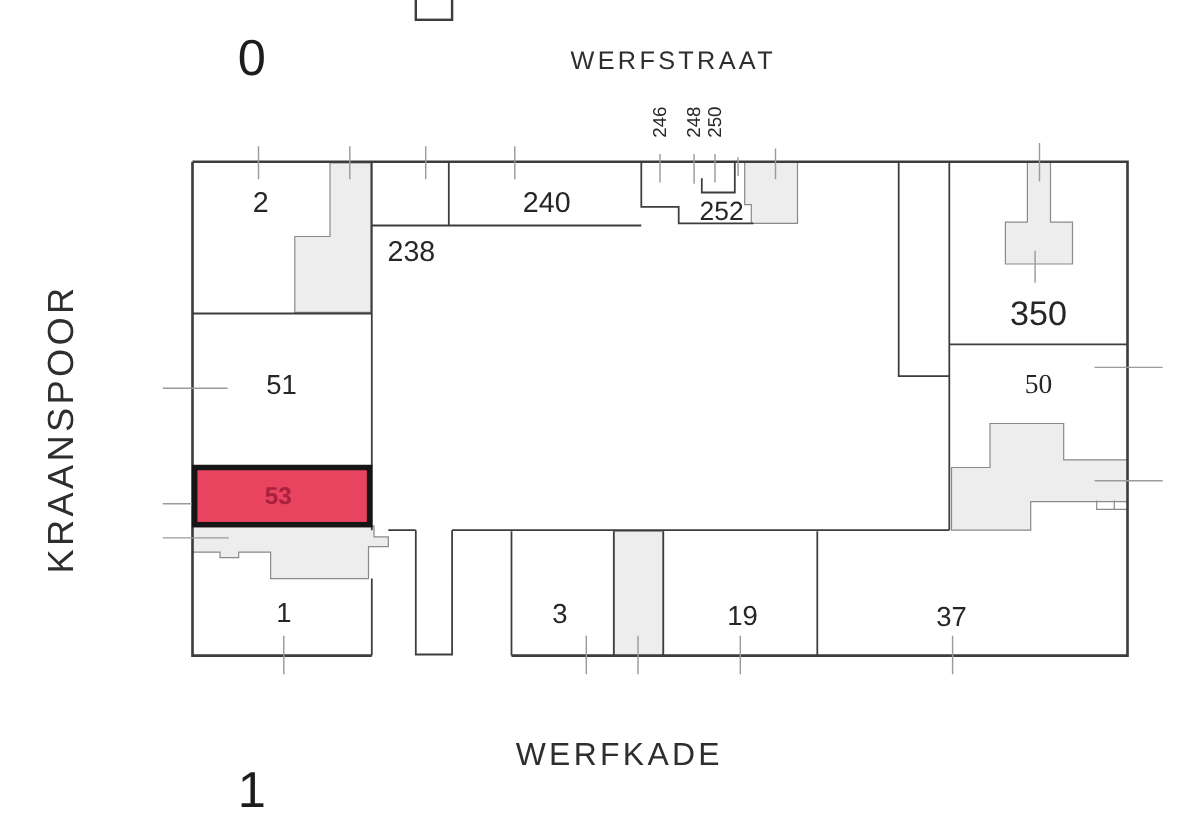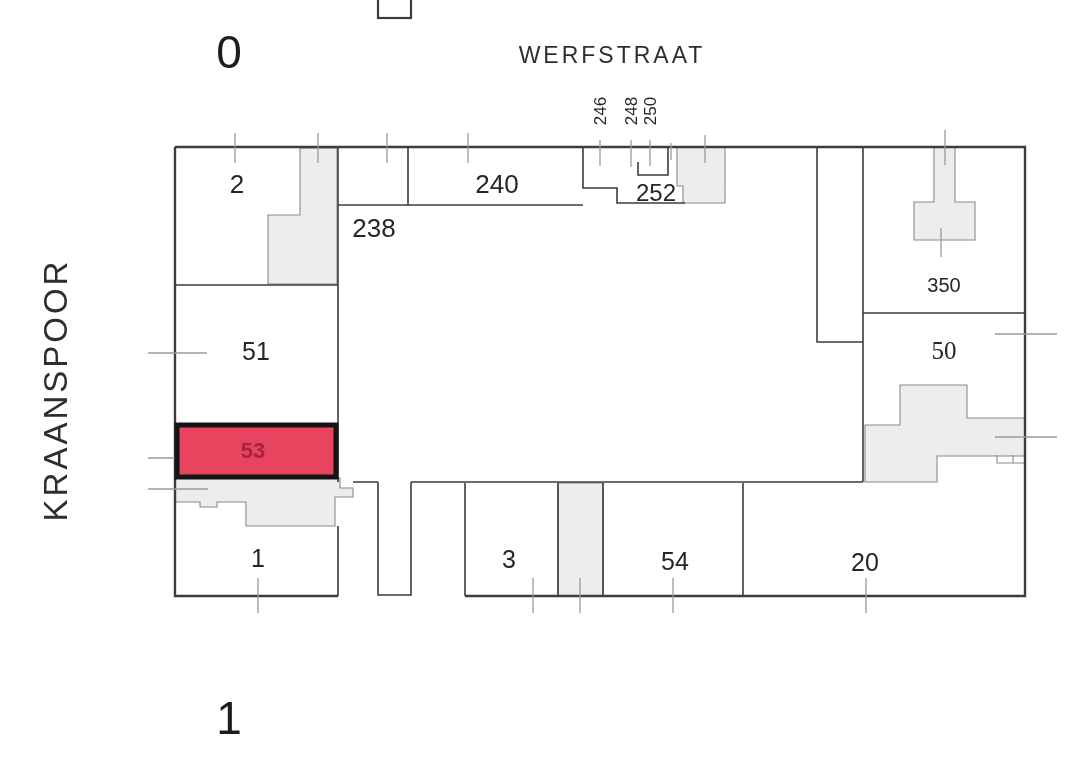--- a/index.html
+++ b/index.html
@@ -105,34 +105,35 @@
       M673,578 L673,613
       M866,578 L866,613
       M995,334 L1057,334
       M995,437 L1057,437
     "></path>
 
     <rect class="highlight-rect" x="177" y="425" width="159" height="52"></rect>
   </svg>
 
   <div class="lbl street" style="left:612px;top:55px;font-size:23px;">WERFSTRAAT</div>
+  <div class="lbl street" style="left:563px;top:687px;font-size:29px;">WERFKADE</div>
   <div class="lbl street rot" style="left:55px;top:390px;font-size:33px;">KRAANSPOOR</div>
 
   <div class="lbl floor" style="left:229px;top:52px;">0</div>
   <div class="lbl floor" style="left:229px;top:718px;">1</div>
 
   <div class="lbl parcel" style="left:237px;top:184px;font-size:26px;">2</div>
   <div class="lbl parcel" style="left:374px;top:184px;font-size:26px;margin-top:44px;">238</div>
   <div class="lbl parcel" style="left:497px;top:184px;font-size:26px;">240</div>
   <div class="lbl parcel rot" style="left:600px;top:111px;font-size:17px;">246</div>
   <div class="lbl parcel rot" style="left:631px;top:111px;font-size:17px;">248</div>
   <div class="lbl parcel rot" style="left:650px;top:111px;font-size:17px;">250</div>
   <div class="lbl parcel" style="left:656px;top:193px;font-size:24px;">252</div>
   <div class="lbl parcel" style="left:256px;top:351px;font-size:25px;">51</div>
   <div class="lbl parcel-hl" style="left:253px;top:451px;font-size:22px;">53</div>
   <div class="lbl parcel" style="left:258px;top:558px;font-size:25px;">1</div>
   <div class="lbl parcel" style="left:509px;top:559px;font-size:25px;">3</div>
-  <div class="lbl parcel" style="left:675px;top:561px;font-size:25px;">54</div>
-  <div class="lbl parcel" style="left:865px;top:562px;font-size:25px;">20</div>
-  <div class="lbl parcel" style="left:944px;top:285px;font-size:20px;">350</div>
+  <div class="lbl parcel" style="left:675px;top:561px;font-size:25px;">19</div>
+  <div class="lbl parcel" style="left:865px;top:562px;font-size:25px;">37</div>
+  <div class="lbl parcel" style="left:944px;top:285px;font-size:31px;">350</div>
   <div class="lbl parcel" style="left:944px;top:350px;font-size:25px;font-family:Liberation Serif, serif;">50</div>
 
 </div>
 
 </body></html>

